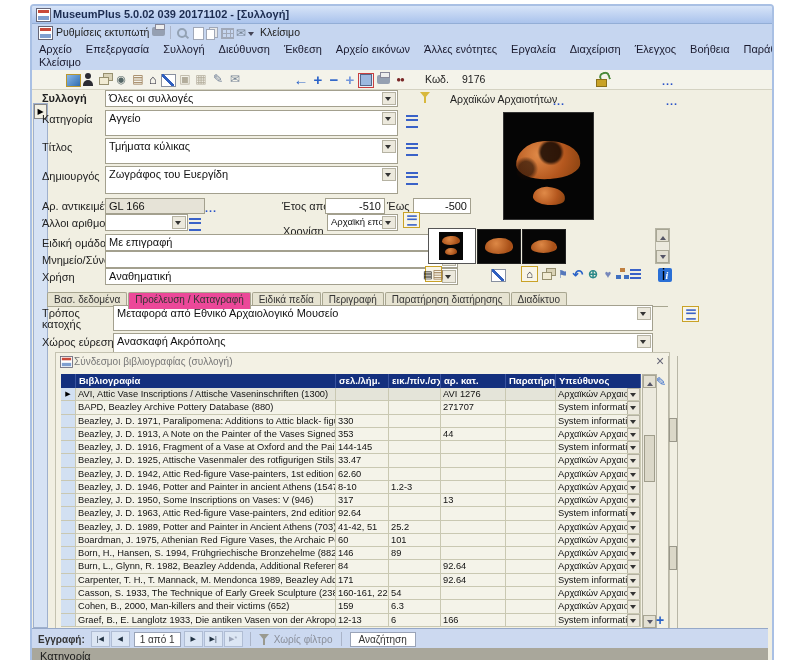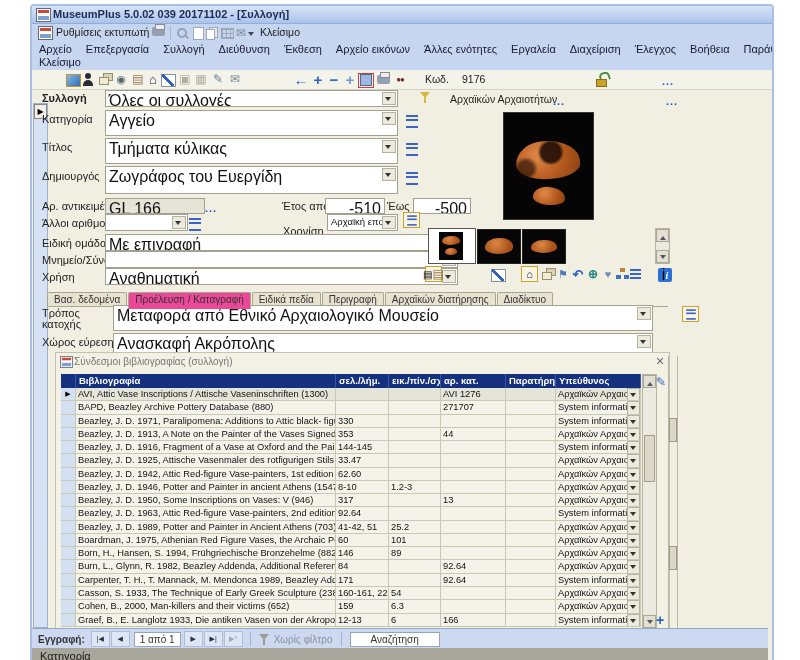--- a/index.html
+++ b/index.html
@@ -76,21 +76,21 @@
   .ic-x::after{content:"×";color:#667;font-size:14px;}
   .ic-pencil::after{content:"✎";color:#2a62c8;font-size:12px;}
   .ic-plussm::after{content:"+";color:#2a62c8;font-size:14px;font-weight:bold;}
   .ic-sort::after{content:"↓";color:#2a62c8;font-size:11px;font-weight:bold;}
   .ic-cards2::before{content:"";position:absolute;left:5px;top:3px;width:8px;height:6px;background:#c2cad8;border:1px solid #78839a;}
   .ic-cards2::after{content:"";position:absolute;left:2px;top:7px;width:8px;height:6px;background:#e4e9f2;border:1px solid #78839a;}
   .dots{position:absolute;color:#2a52c8;font-weight:bold;font-size:11px;letter-spacing:1px;line-height:10px;}
   .vsep{position:absolute;width:1px;background:#aab4c8;}
   
   .flabel{position:absolute;font-size:11px;color:#222;white-space:nowrap;}
-  .field,.combo{position:absolute;background:#fff;border:1px solid #a3a08e;font-size:16px;
+  .field,.combo{position:absolute;background:#fff;border:1px solid #a3a08e;font-size:11px;
     padding:1px 3px;overflow:hidden;white-space:nowrap;color:#111;}
   .readonly{background:#e6e3d7;}
   .ra{text-align:right;}
   .cmb-a{position:absolute;top:1px;right:1px;width:12px;height:11px;background:#ece9dd;border:1px solid #b5b2a2;}
   .cmb-a::after{content:"";position:absolute;left:2px;top:4px;border:3px solid transparent;border-top:4px solid #333;}
   .selstrip{position:absolute;left:1px;top:97px;width:13px;height:523px;background:#d6e2f4;border:1px solid #9fb0cc;}
   .selstrip .mark{position:absolute;left:0;top:0;width:11px;height:13px;background:#f2f0e4;border:1px solid #888;
     font-size:8px;line-height:13px;text-align:center;color:#000;}
   
   .tabs{position:absolute;left:15px;top:286px;display:flex;font-size:10px;height:15px;}
@@ -130,21 +130,21 @@
   .tc.r .cmb-a{top:0;right:0;width:11px;height:12px;}
   
   .navbar{position:absolute;left:0;top:622px;width:736px;height:20px;background:#ccd9f0;border-top:1px solid #96a8c8;
     display:flex;align-items:center;font-size:10px;color:#333;}
   .nb{width:17px;height:14px;border:1px solid #b0bdd4;background:#dce6f4;display:flex;align-items:center;
     justify-content:center;font-size:7px;color:#234;margin-right:1px;}
   .nb.gray{color:#9aa4b8;}
   .nb-first::after{content:"|◀";} .nb-prev::after{content:"◀";} .nb-next::after{content:"▶";}
   .nb-last::after{content:"▶|";} .nb-new::after{content:"▶*";}
   .posbox{background:#fff;border:1px solid #9aa4b8;height:13px;line-height:13px;padding:0 5px;margin:0 3px;font-size:10px;}
-  .searchbox{background:#fff;border:1px solid #9aa4b8;height:13px;line-height:13px;padding:0 20px;font-size:10px;}
+  .searchbox{background:#fff;border:1px solid #9aa4b8;height:13px;line-height:13px;padding:0 8px;font-size:10px;}
   .graytxt{color:#8a8f9a;}
   .bstrip{position:absolute;left:0;top:642px;width:736px;height:16px;background:#a9a79b;overflow:hidden;}
   .bstrip span{position:absolute;left:8px;top:2px;font-size:11px;color:#1a1a1a;}
   .splitter{position:absolute;left:636px;top:350px;width:8px;height:274px;border-left:1px solid #b8b6a6;border-right:1px solid #b8b6a6;}
   .vhandle{position:absolute;left:0px;width:6px;height:22px;background:#dbd8c8;border:1px solid #9a988a;}
 </style>
 </head>
 <body>
 
 <div id="win">
@@ -345,21 +345,21 @@
   <span class="ic ic-list" style="left:596px;top:260px"></span>
   <span class="ic" style="left:625px;top:261px">
       <span class="ic-info" style="display:flex;align-items:center;justify-content:center">i</span>
     </span>
 
   <div class="tabs">
     <span class="tab">Βασ. δεδομένα</span>
     <span class="tab active">Προέλευση / Καταγραφή</span>
     <span class="tab">Ειδικά πεδία</span>
     <span class="tab">Περιγραφή</span>
-    <span class="tab">Αρχαϊκών διατήρησης</span>
+    <span class="tab">Παρατήρηση διατήρησης</span>
     <span class="tab">Διαδίκτυο</span>
   </div>
   <div class="tabline"></div>
 
   <span class="flabel" style="left:10px;top:302px;width:58px;white-space:normal;line-height:11px">Τρόπος κατοχής</span>
   <div class="combo" style="left:81px;top:299px;width:532px;height:22px">
     <span>Μεταφορά από Εθνικό Αρχαιολογικό Μουσείο</span>
     <span class="cmb-a"></span>
   </div>
   <span class="gold-box abs" style="left:650px;top:300px">

